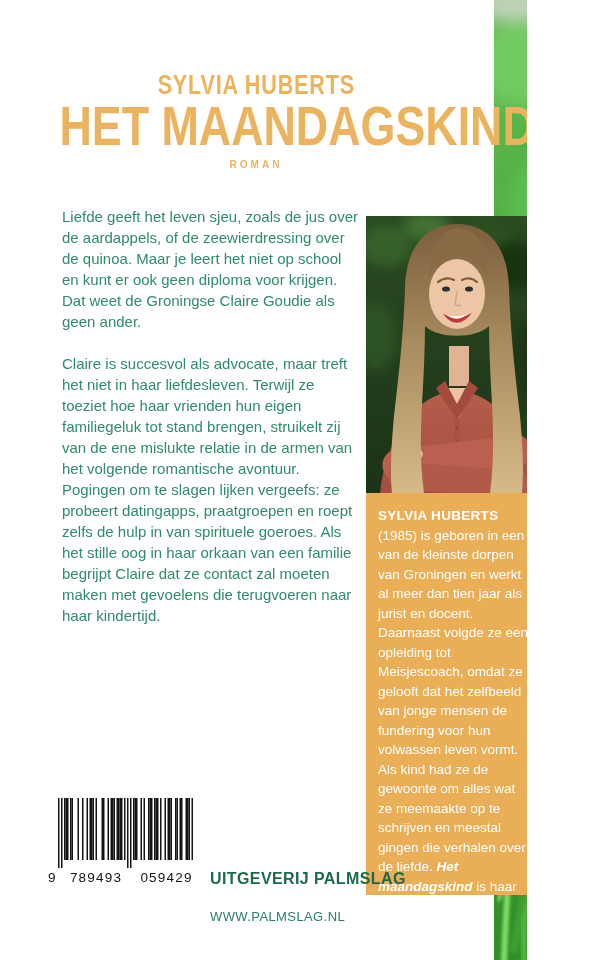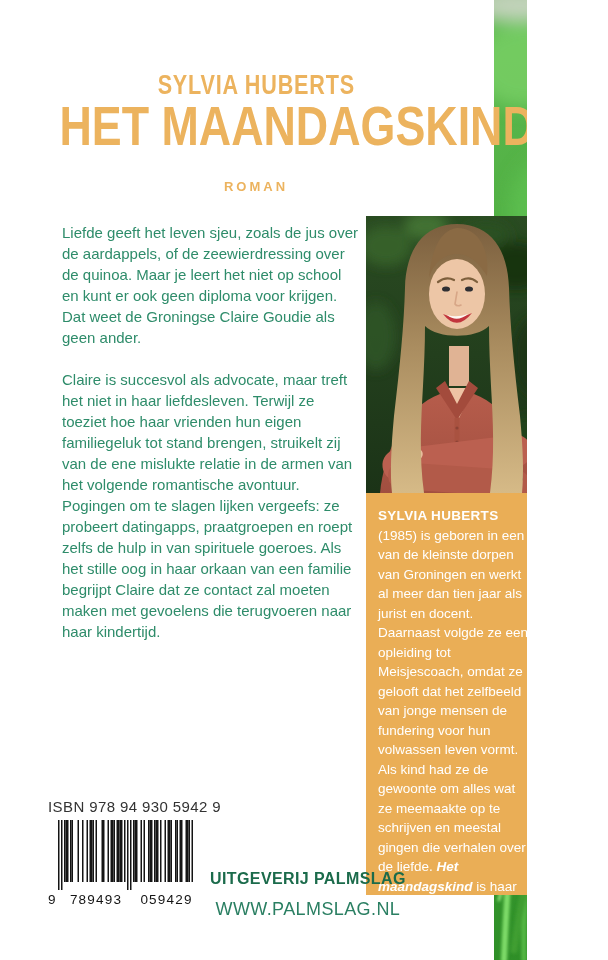--- a/index.html
+++ b/index.html
@@ -16,26 +16,26 @@
   }
   
   .grass-strip{position:absolute;left:494px;top:0;width:114px;height:960px;z-index:1;}
   .grass-strip svg{display:block;width:114px;height:960px;}
 
   
   .header{position:absolute;top:70px;left:0;width:512px;text-align:center;color:var(--title-gold);z-index:2;}
   .condense{display:inline-block;transform:scaleX(0.8);transform-origin:50% 50%;white-space:nowrap;}
   .author-name{font-size:27px;line-height:30px;font-weight:700;letter-spacing:1px;}
   .book-title{font-size:56px;line-height:50px;font-weight:700;margin-top:1px;}
-  .genre{font-size:13px;font-weight:700;letter-spacing:3px;margin-top:28px;}
+  .genre{font-size:10px;font-weight:700;letter-spacing:3px;margin-top:8px;}
 
   
   .synopsis{position:absolute;left:62px;top:206px;width:300px;color:var(--synopsis-teal);
     font-size:15px;line-height:21px;z-index:2;}
-  .synopsis p{margin:16px 0 21px 0;}
+  .synopsis p{margin:0 0 21px 0;}
   .synopsis i{font-style:italic;}
 
   
   .photo{position:absolute;left:366px;top:216px;width:182px;height:277px;z-index:2;}
   .photo svg{display:block;width:182px;height:277px;}
 
   
   .bio{position:absolute;left:366px;top:493px;width:179px;height:402px;background:var(--bio-orange);
     color:#ffffff;box-sizing:border-box;padding:13px 12px 10px 12px;
     font-size:13.5px;line-height:19.5px;z-index:2;overflow:hidden;}
@@ -43,21 +43,21 @@
   .bio i{font-style:italic;font-weight:700;}
 
   
   .barcode-block{position:absolute;left:48px;top:798px;width:160px;text-align:center;z-index:2;}
   .isbn-label{font-size:15px;color:#333333;letter-spacing:0.4px;margin-bottom:5px;white-space:nowrap;}
   .barcode-block svg{display:block;width:160px;height:88px;}
 
   
   .publisher{position:absolute;left:210px;top:870px;z-index:2;}
   .publisher-name{font-size:16px;font-weight:700;color:var(--pub-green);letter-spacing:0.4px;}
-  .publisher-site{font-size:18px;font-weight:400;color:var(--pub-green-light);letter-spacing:0.4px;margin-top:11px;text-align:center;}
+  .publisher-site{font-size:13px;font-weight:400;color:var(--pub-green-light);letter-spacing:0.4px;margin-top:21px;}
 </style>
 </head>
 <body>
 
 <div class="cover">
 
   <div class="grass-strip">
     <svg viewBox="0 0 114 960" preserveAspectRatio="none">
       <defs>
         <linearGradient id="gbase" x1="0" y1="0" x2="0" y2="1">
@@ -192,21 +192,20 @@
         <path d="M81,99 Q91,107 102,98 Q91,102 81,99 Z" fill="#fdf7f2"></path>
       </g>
     </svg>
   </div>
 
   <div class="bio">
     <span><b>SYLVIA HUBERTS</b> <span>(1985)</span> <span>is geboren in een van de kleinste dorpen van Groningen en werkt al meer dan tien jaar als jurist en docent. Daarnaast volgde ze een opleiding tot Meisjescoach, omdat ze gelooft dat het zelfbeeld van jonge mensen de fundering voor hun volwassen leven vormt. Als kind had ze de gewoonte om alles wat ze meemaakte op te schrijven en meestal gingen die verhalen over de liefde.</span> <i>Het maandagskind</i> <span>is haar eerste roman.</span></span>
   </div>
 
   <div class="barcode-block">
-    <div class="isbn-label">ISBN 978 94 930 5942 9</div>
     <svg id="ean-svg" viewBox="0 0 160 88">
         <rect x="10.00" y="0" width="1.5" height="70" fill="#141414"></rect>
         <rect x="13.00" y="0" width="1.5" height="70" fill="#141414"></rect>
         <rect x="16.00" y="0" width="1.5" height="62" fill="#141414"></rect>
         <rect x="17.50" y="0" width="1.5" height="62" fill="#141414"></rect>
         <rect x="19.00" y="0" width="1.5" height="62" fill="#141414"></rect>
         <rect x="22.00" y="0" width="1.5" height="62" fill="#141414"></rect>
         <rect x="23.50" y="0" width="1.5" height="62" fill="#141414"></rect>
         <rect x="29.50" y="0" width="1.5" height="62" fill="#141414"></rect>
         <rect x="34.00" y="0" width="1.5" height="62" fill="#141414"></rect>

